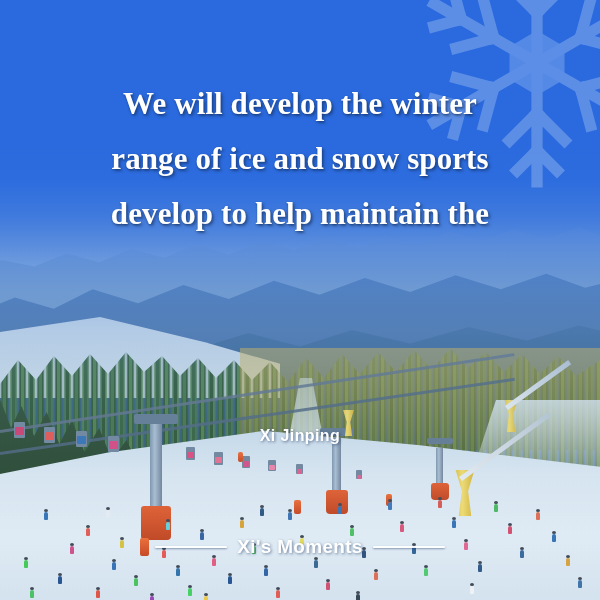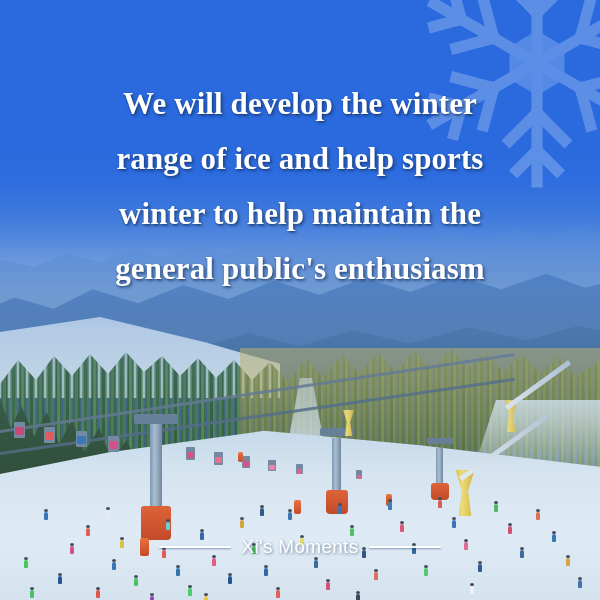--- a/index.html
+++ b/index.html
@@ -239,21 +239,21 @@
     gap:10px;
   }
   .watermark .rule {
     display:block; width:72px; height:2px;
     background:rgba(255,255,255,.92);
     border-radius:1px;
     box-shadow:0 1px 2px rgba(20,45,90,.45);
   }
   .watermark .wm-text {
     font-family:"Liberation Sans", sans-serif;
-    font-weight:normal;
+    font-weight:bold;
     font-size:19px;
     color:#ffffff;
     letter-spacing:.3px;
     text-shadow:1px 1px 3px rgba(20,45,90,.55);
     white-space:nowrap;
   }
 </style>
 </head>
 <body>
 
@@ -430,25 +430,25 @@
         <line x1="0" y1="-40" x2="22" y2="-62"></line>
         <line x1="0" y1="-70" x2="-16" y2="-86"></line>
         <line x1="0" y1="-70" x2="16" y2="-86"></line>
       </g>
       <polygon points="0,-26 22,-13 22,13 0,26 -22,13 -22,-13" fill="#cfe2fb" stroke="none" opacity=".85"></polygon>
     </g>
   </svg>
 
   <div class="quote">
     <span class="ln">We will develop the winter</span>
-    <span class="ln">range of ice and help sports</span>
-    <span class="ln">winter to help maintain the</span>
-    <span class="ln">general public's enthusiasm</span>
+    <span class="ln">range of ice and snow sports</span>
+    <span class="ln">develop to help maintain the</span>
   </div>
 
+  <div class="author">Xi Jinping</div>
 
   <div class="watermark">
     <span class="rule"></span>
     <span class="wm-text">Xi's Moments</span>
     <span class="rule"></span>
   </div>
 
 </div>
 
 </body></html>

